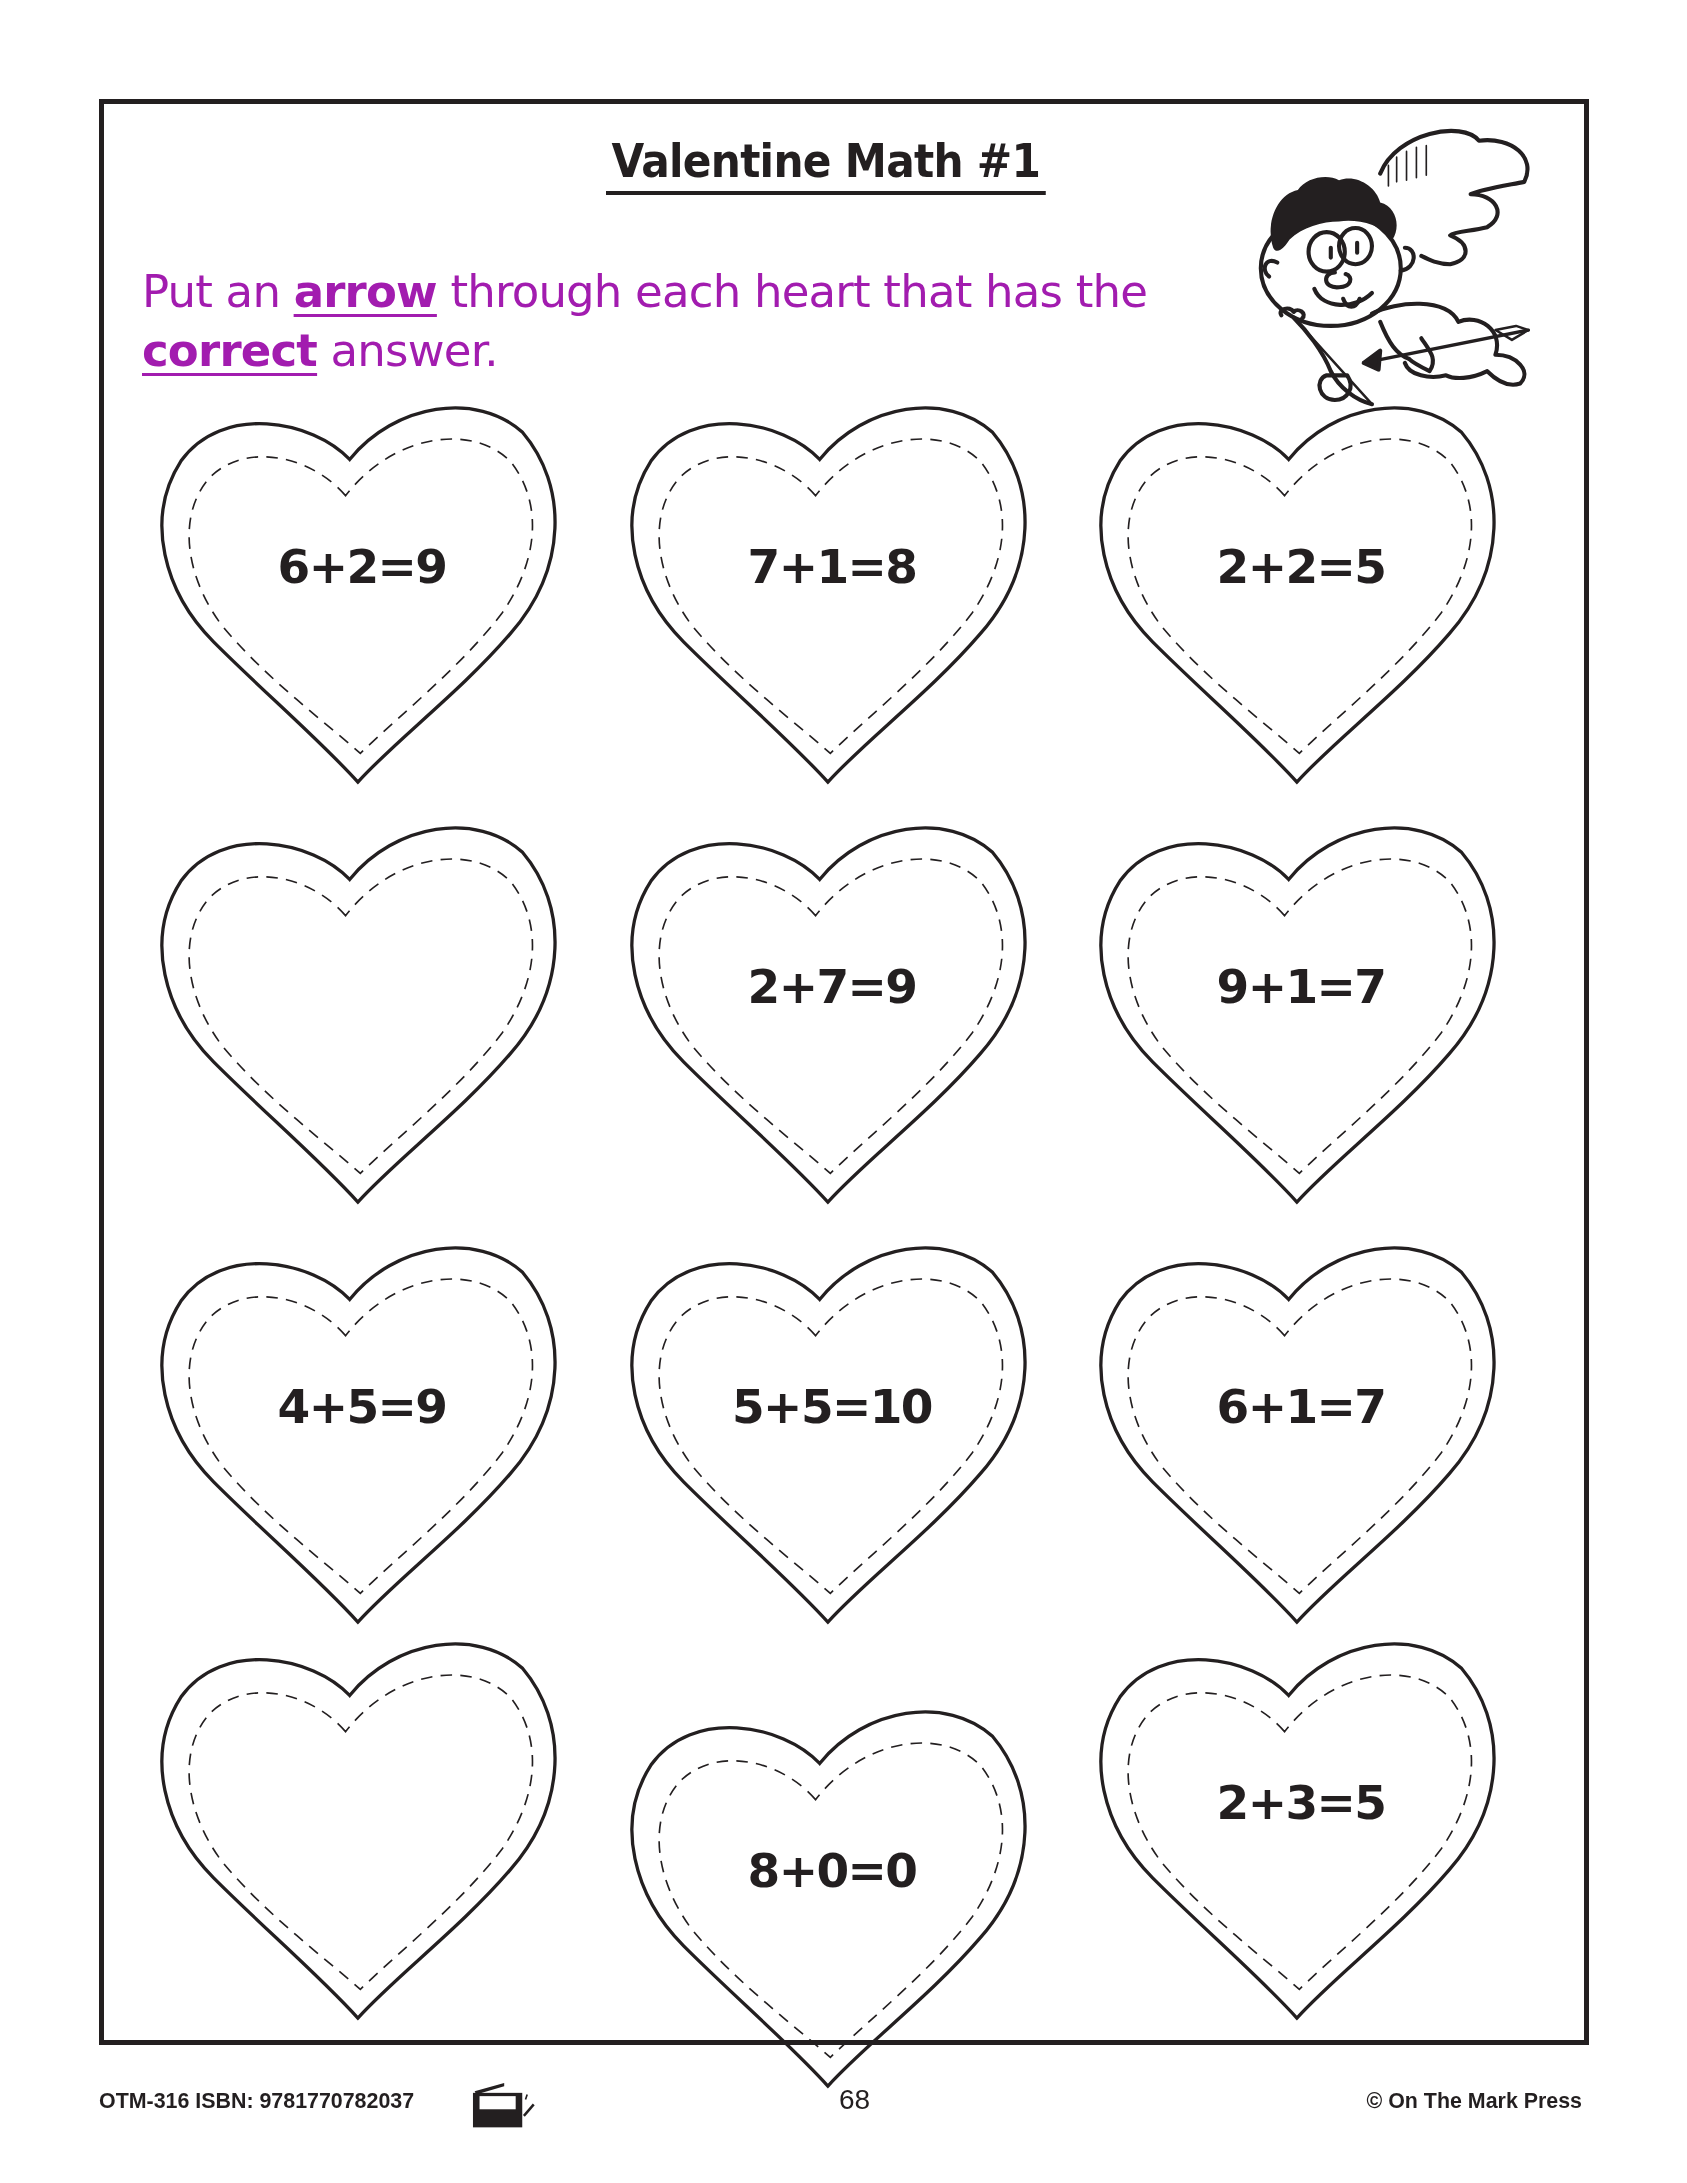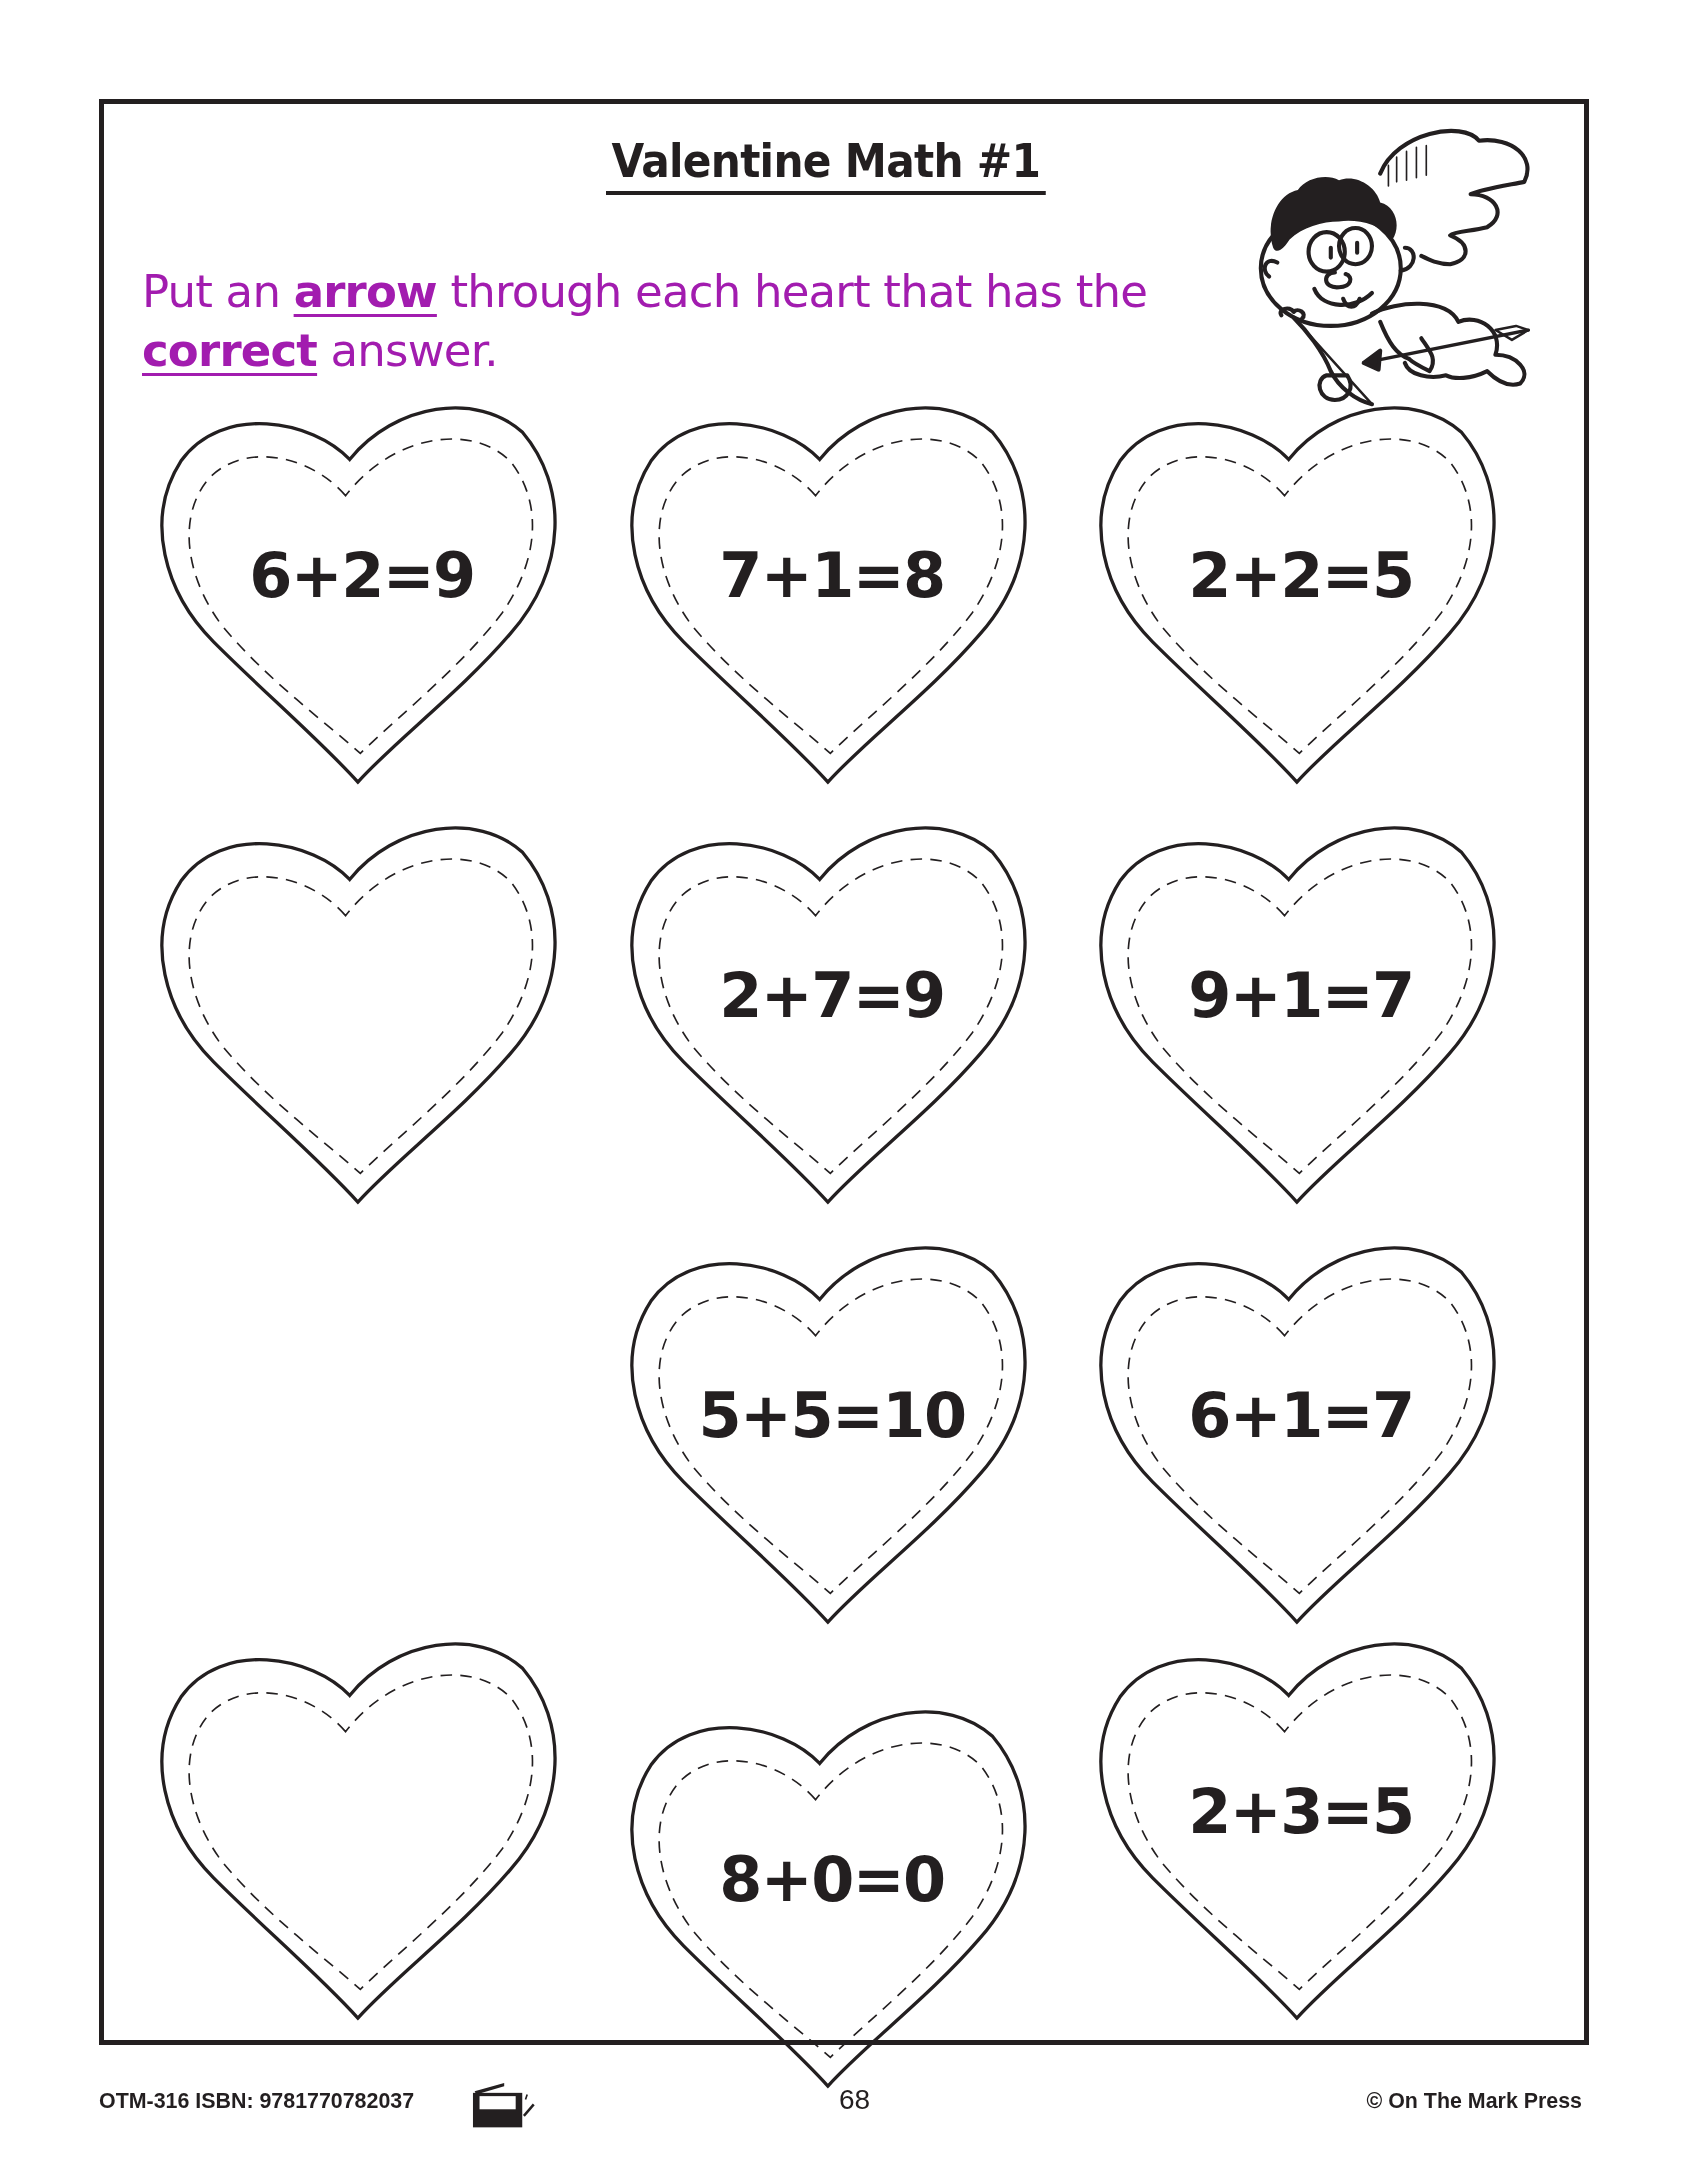--- a/index.html
+++ b/index.html
@@ -22,21 +22,21 @@
   }
   .instructions .em { font-weight: bold; text-decoration: underline; text-decoration-thickness: 3.3px; text-underline-offset: 6.6px; }
   .cupid { position: absolute; left: 1232px; top: 124px; width: 354px; height: 338px; }
   .grid { position: absolute; left: 148px; top: 395px; width: 1401px; height: 1615px; }
   .heart {
     position: absolute; width: 428px; height: 412px;
   }
   .heart svg { position: absolute; left: 0; top: 0; }
   .heart .eq {
     position: absolute; left: 0; top: 144px; width: 100%; text-align: center;
-    font-family: "DejaVu Sans", sans-serif; font-weight: bold; font-size: 62px;
+    font-family: "DejaVu Sans", sans-serif; font-weight: bold; font-size: 47px;
     color: #231f20; letter-spacing: -1.6px;
   }
   .footer {
     position: absolute; top: 2089px; height: 41px;
     font-family: Liberation Sans, sans-serif; font-weight: bold; font-size: 21.4px; color: #231f20;
   }
   .footer.left { left: 99px; }
   .footer.center { left: 799px; font-weight: normal; font-size: 28px; top: 2084px; margin-left: 40px; }
   .footer.right { right: 105px; }
   .copier { position: absolute; left: 471px; top: 2083px; width: 91px; height: 46px; }
@@ -129,20 +129,27 @@
     <div class="eq">2+7=9</div>
   </div>
   <div class="heart" style="left:939px;top:420px;">
     <svg width="428" height="412" viewBox="0 0 520 500">
       <path d="M245 78 C 200 30, 90 10, 40 80 C -5 150, 20 240, 80 300 C 140 360, 210 420, 255 470 C 300 420, 380 360, 440 290 C 510 210, 510 110, 455 45 C 400 -5, 300 10, 245 78 Z" fill="none" stroke="#231f20" stroke-width="4"></path>
       <path d="M240 122 C 200 75, 120 55, 75 100 C 35 145, 45 220, 90 280 C 140 340, 200 385, 258 435 C 310 385, 380 330, 430 265 C 475 200, 480 130, 440 80 C 395 35, 300 45, 240 122 Z" fill="none" stroke="#231f20" stroke-width="2" stroke-dasharray="14 10"></path>
     </svg>
     <div class="eq">9+1=7</div>
   </div>
 
+  <div class="heart" style="left:0px;top:840px;">
+    <svg width="428" height="412" viewBox="0 0 520 500">
+      <path d="M245 78 C 200 30, 90 10, 40 80 C -5 150, 20 240, 80 300 C 140 360, 210 420, 255 470 C 300 420, 380 360, 440 290 C 510 210, 510 110, 455 45 C 400 -5, 300 10, 245 78 Z" fill="none" stroke="#231f20" stroke-width="4"></path>
+      <path d="M240 122 C 200 75, 120 55, 75 100 C 35 145, 45 220, 90 280 C 140 340, 200 385, 258 435 C 310 385, 380 330, 430 265 C 475 200, 480 130, 440 80 C 395 35, 300 45, 240 122 Z" fill="none" stroke="#231f20" stroke-width="2" stroke-dasharray="14 10"></path>
+    </svg>
+    <div class="eq">4+5=9</div>
+  </div>
   <div class="heart" style="left:470px;top:840px;">
     <svg width="428" height="412" viewBox="0 0 520 500">
       <path d="M245 78 C 200 30, 90 10, 40 80 C -5 150, 20 240, 80 300 C 140 360, 210 420, 255 470 C 300 420, 380 360, 440 290 C 510 210, 510 110, 455 45 C 400 -5, 300 10, 245 78 Z" fill="none" stroke="#231f20" stroke-width="4"></path>
       <path d="M240 122 C 200 75, 120 55, 75 100 C 35 145, 45 220, 90 280 C 140 340, 200 385, 258 435 C 310 385, 380 330, 430 265 C 475 200, 480 130, 440 80 C 395 35, 300 45, 240 122 Z" fill="none" stroke="#231f20" stroke-width="2" stroke-dasharray="14 10"></path>
     </svg>
     <div class="eq">5+5=10</div>
   </div>
   <div class="heart" style="left:939px;top:840px;">
     <svg width="428" height="412" viewBox="0 0 520 500">
       <path d="M245 78 C 200 30, 90 10, 40 80 C -5 150, 20 240, 80 300 C 140 360, 210 420, 255 470 C 300 420, 380 360, 440 290 C 510 210, 510 110, 455 45 C 400 -5, 300 10, 245 78 Z" fill="none" stroke="#231f20" stroke-width="4"></path>

